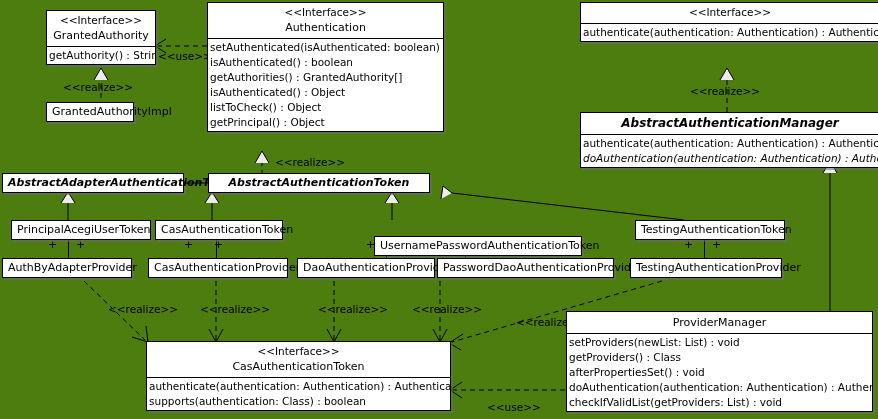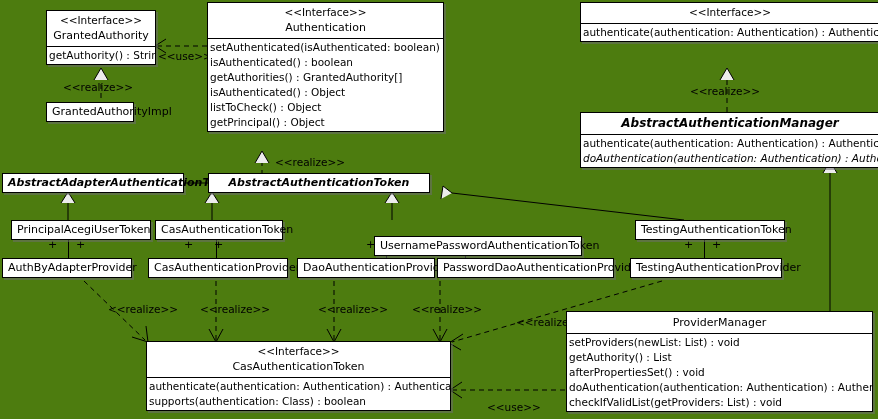--- a/index.html
+++ b/index.html
@@ -276,21 +276,21 @@
     </div>
   </div>
 
   <div class="uml-box" style="left:566px; top:311px; width:307px;">
     <div class="uml-head" style="padding-top:3px;padding-bottom:3px;">
       <span class="cls-name">ProviderManager</span>
     </div>
     <div class="uml-sep"></div>
     <div class="uml-ops">
       <span class="op">setProviders(newList: List) : void</span>
-      <span class="op">getAuthority() : List</span>
+      <span class="op">getProviders() : Class</span>
       <span class="op">afterPropertiesSet() : void</span>
       <span class="op">doAuthentication(authentication: Authentication) : Authentication</span>
       <span class="op">checkIfValidList(getProviders: List) : void</span>
     </div>
   </div>
 
   <div class="vline" style="left:68px; top:240px; height:18px;"></div>
   <span class="mult" style="left:48px; top:238px;">+</span>
   <span class="mult" style="left:76px; top:238px;">+</span>
 

